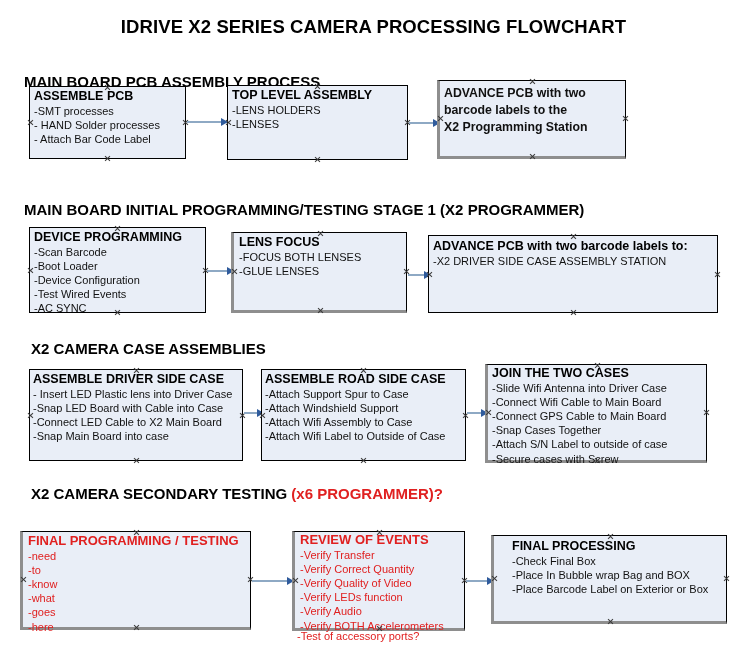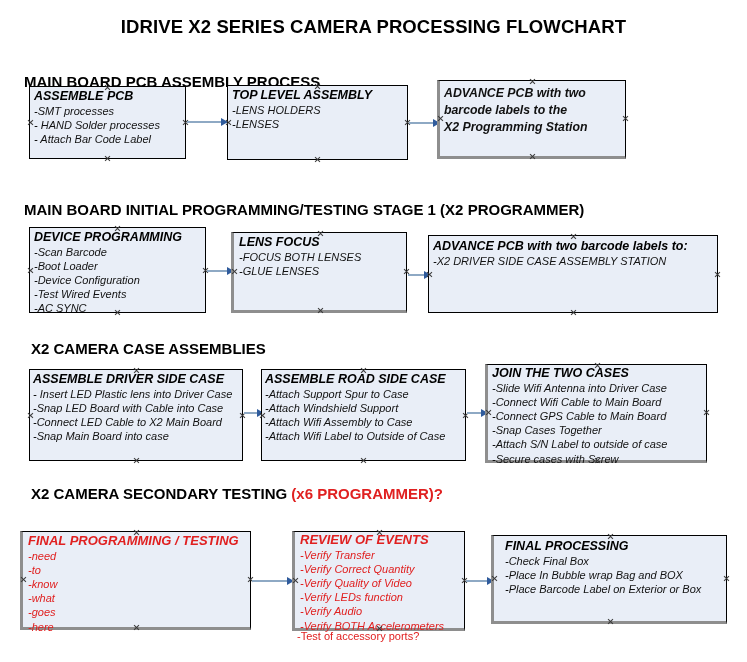--- a/index.html
+++ b/index.html
@@ -44,21 +44,20 @@
     color: #e02020;
   }
 
   
   .box {
     position: absolute;
     box-sizing: border-box;
     background: #e9eef7;
     border: 1px solid #000000;
     overflow: visible;
-    font-style: italic;
   }
   .box.shadowed {
     border-left: 3px solid #8e8e8e;
     border-bottom: 3px solid #8e8e8e;
     border-top: 1px solid #000;
     border-right: 1px solid #000;
   }
   .box-inner {
     position: absolute;
     left: 4px;
@@ -332,21 +331,21 @@
     <span class="handle" style="left:100%; top:50%;"></span>
   </div>
 
   <div class="overflow-line" style="left:297px; top:629px;text-align:center;">-Test of accessory ports?</div>
 
   <div class="arrow" style="left:466px; top:580px; width:27px;">
     <span class="head"></span>
   </div>
 
   <div class="box shadowed" style="left:491px; top:535px; width:236px; height:89px;">
-    <div class="box-inner" style="left:11px; top:3px;">
+    <div class="box-inner" style="left:18px; top:3px;">
       <div class="box-title">FINAL PROCESSING</div>
       <div class="box-line"> -Check Final Box</div>
       <div class="box-line">-Place In Bubble wrap Bag and BOX</div>
       <div class="box-line">-Place Barcode Label on Exterior or Box</div>
     </div>
     <span class="handle" style="left:50%; top:0;"></span>
     <span class="handle" style="left:50%; top:100%;"></span>
     <span class="handle" style="left:0; top:50%;"></span>
     <span class="handle" style="left:100%; top:50%;"></span>
   </div>

